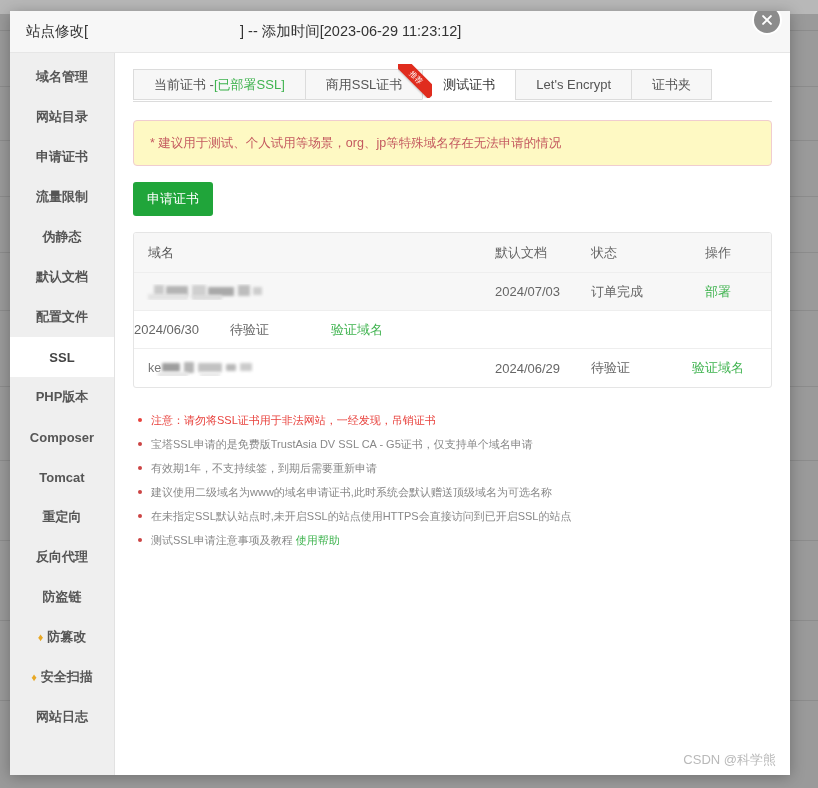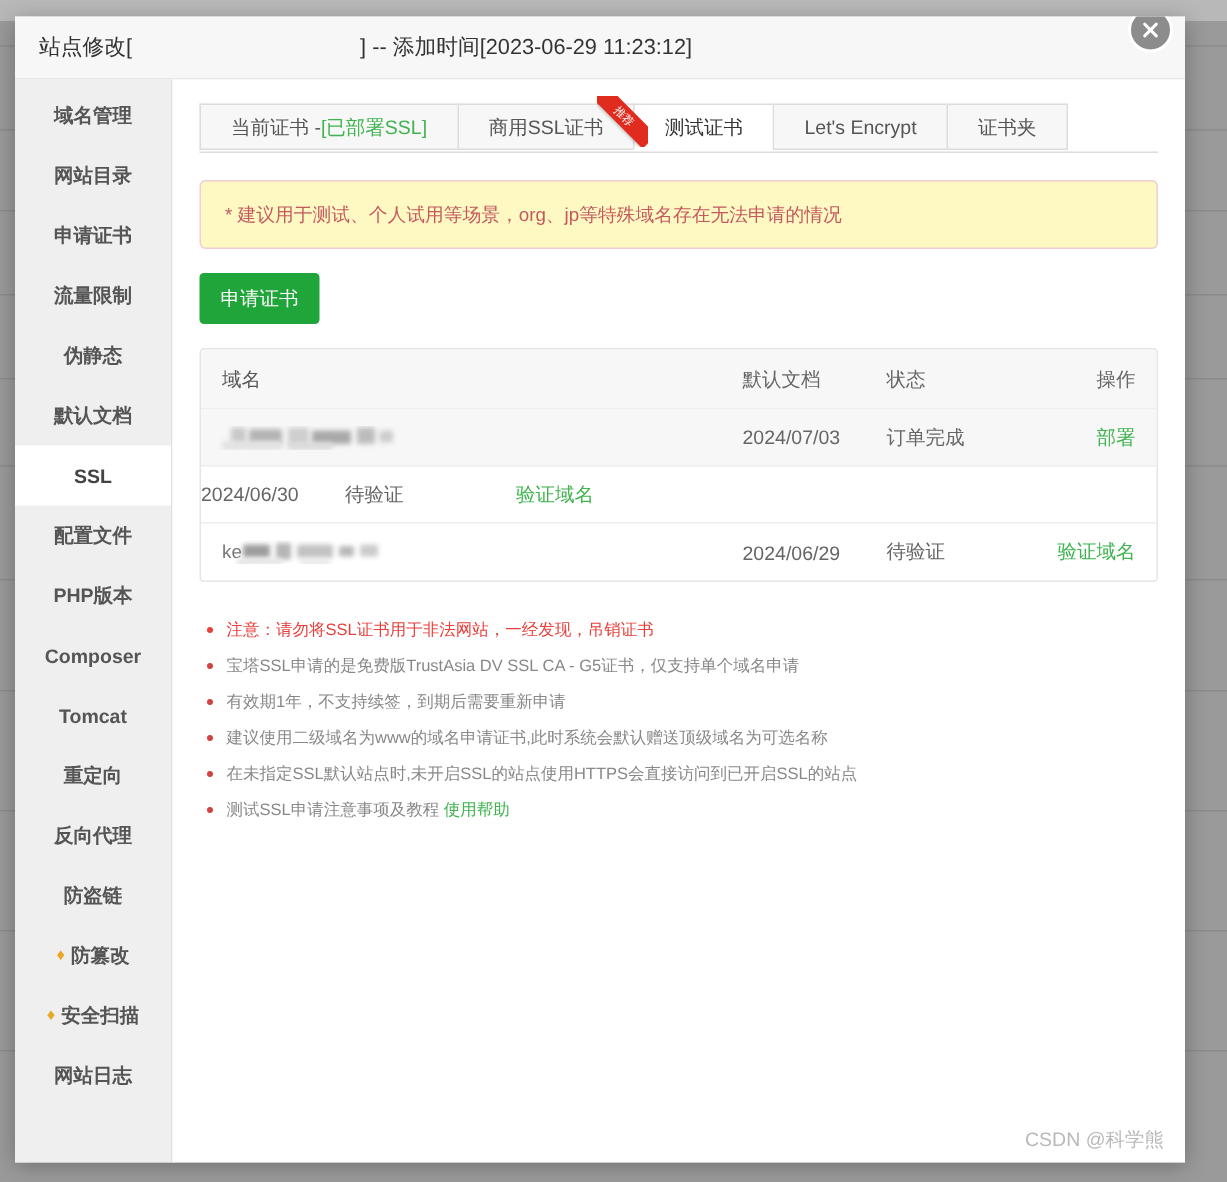--- a/index.html
+++ b/index.html
@@ -230,21 +230,21 @@
   .trow:last-child { border-bottom: none; }
   .trow.head {
     background: #f7f7f7;
     color: #666;
     height: 40px;
   }
   .trow.alt { background: #f7f7f7; }
   .c-domain { flex: 1 1 auto; padding-left: 14px; color: #555; overflow: hidden; }
   .c-expire { flex: 0 0 96px; color: #666; }
   .c-status { flex: 0 0 88px; color: #666; }
-  .c-action { flex: 0 0 78px; text-align: right; padding-right: 14px; color: #666; }
+  .c-action { flex: 0 0 78px; text-align: center; padding-right: 14px; color: #666; }
   .c-action a {
     color: #3fb34f;
     text-decoration: none;
     cursor: pointer;
   }
 
   
   .blur-wrap { position: relative; height: 16px; }
   .blur-wrap span.pre {
     position: absolute; left: 0; top: 0;
@@ -338,25 +338,25 @@
         </div>
         <div class="side-item">
           <span>流量限制</span>
         </div>
         <div class="side-item">
           <span>伪静态</span>
         </div>
         <div class="side-item">
           <span>默认文档</span>
         </div>
+        <div class="side-item">
+          <span>配置文件</span>
+        </div>
         <div class="side-item active">
           <span>SSL</span>
-        </div>
-        <div class="side-item">
-          <span>配置文件</span>
         </div>
         <div class="side-item">
           <span>PHP版本</span>
         </div>
         <div class="side-item">
           <span>Composer</span>
         </div>
         <div class="side-item">
           <span>Tomcat</span>
         </div>

